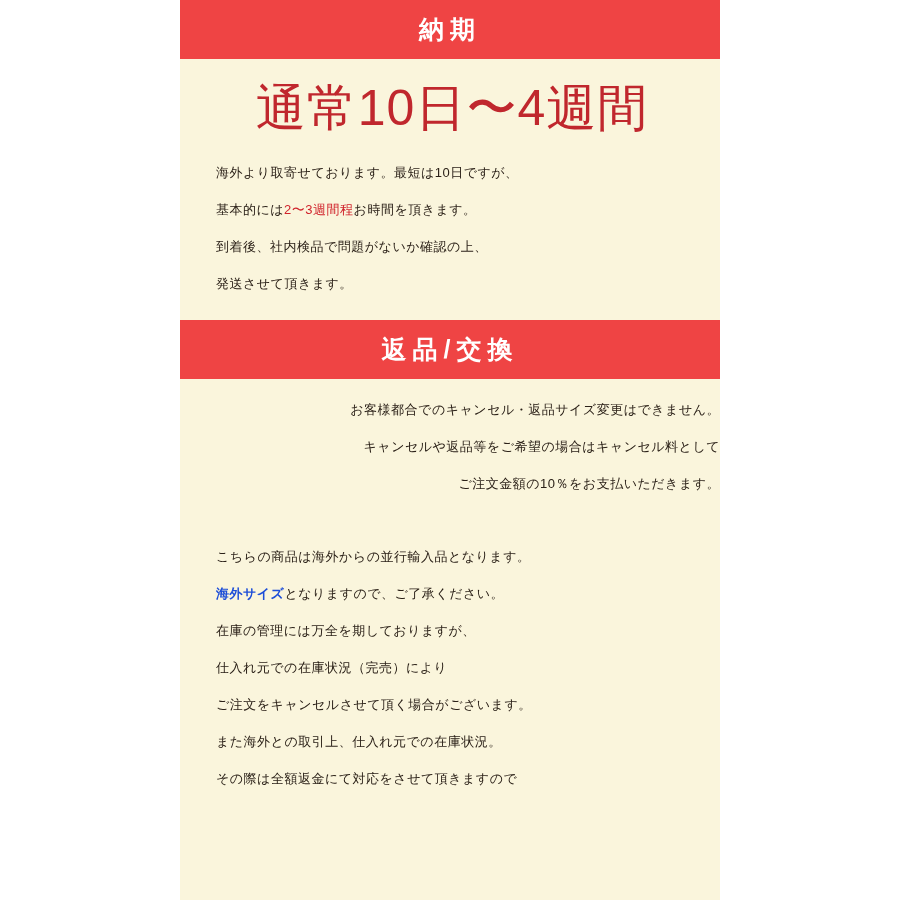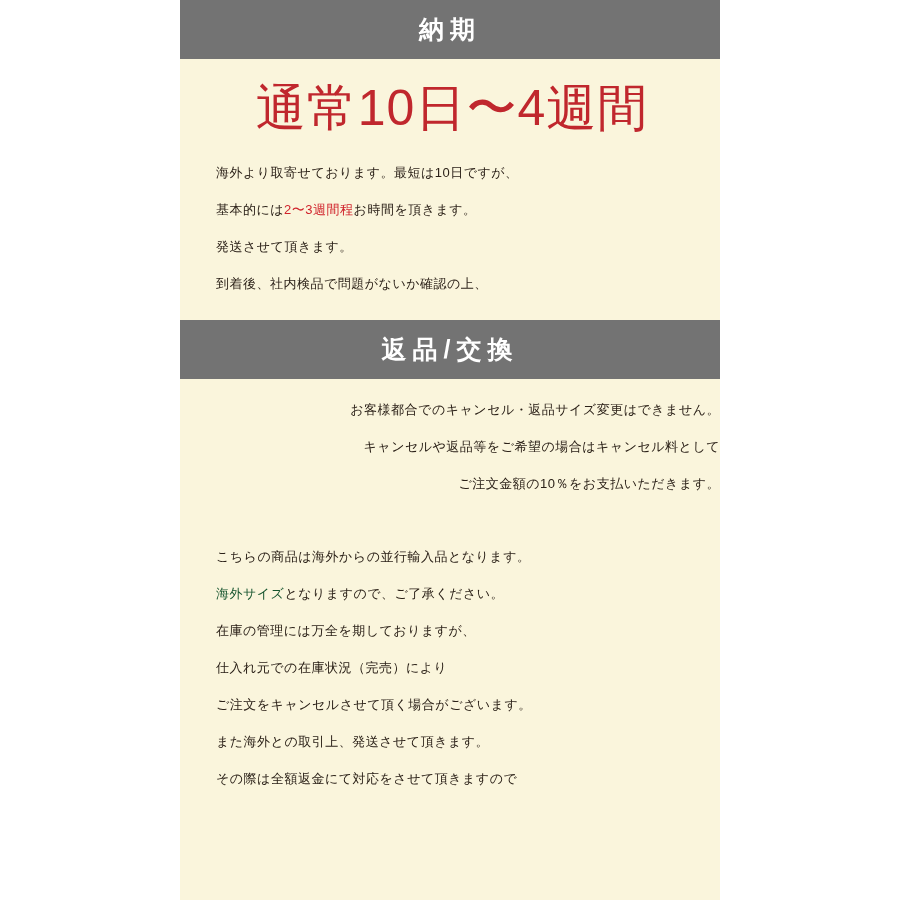--- a/index.html
+++ b/index.html
@@ -21,21 +21,21 @@
   }
   .content {
     position: absolute;
     left: 180px;
     top: 0;
     width: 540px;
     height: 900px;
     background: #faf5dc;
   }
   .band {
-    background: #737373;
+    background: #ef4444;
     color: #ffffff;
     text-align: center;
     font-size: 25px;
     font-weight: bold;
     letter-spacing: 6px;
     height: 59px;
     line-height: 59px;
     width: 100%;
     box-sizing: border-box;
   }
@@ -57,22 +57,22 @@
     font-size: 13px;
     color: #2b2118;
     line-height: 37px;
     letter-spacing: 0.5px;
     white-space: nowrap;
   }
   .red-inline {
     color: #d0232b;
   }
   .red-strong {
-    color: #14532d;
-    font-weight: normal;
+    color: #1d4ed8;
+    font-weight: bold;
   }
   .sec-delivery-body {
     padding-top: 6px;
     padding-bottom: 18px;
   }
   .sec-return-body {
     padding-top: 12px;
     padding-bottom: 22px;
     text-align: right;
   }
@@ -85,36 +85,36 @@
 <body>
 
 <div class="page">
   <div class="content">
 
     <div class="band">納期</div>
     <div class="hero">通常10日〜4週間</div>
     <div class="body-block sec-delivery-body">
       <p><span>海外より取寄せております。最短は10日ですが、</span></p>
       <p><span>基本的には</span><span class="red-inline">2〜3週間程</span><span>お時間を頂きます。</span></p>
+      <p><span>到着後、社内検品で問題がないか確認の上、</span></p>
       <p><span>発送させて頂きます。</span></p>
-      <p><span>到着後、社内検品で問題がないか確認の上、</span></p>
     </div>
 
     <div class="band">返品/交換</div>
     <div class="body-block sec-return-body">
       <p><span>お客様都合でのキャンセル・返品サイズ変更はできません。</span></p>
       <p><span>キャンセルや返品等をご希望の場合はキャンセル料として</span></p>
       <p><span>ご注文金額の10％をお支払いただきます。</span></p>
     </div>
 
     <div class="body-block sec-notes-body">
       <p><span>こちらの商品は海外からの並行輸入品となります。</span></p>
       <p><span class="red-strong">海外サイズ</span><span>となりますので、ご了承ください。</span></p>
       <p><span>在庫の管理には万全を期しておりますが、</span></p>
       <p><span>仕入れ元での在庫状況（完売）により</span></p>
       <p><span>ご注文をキャンセルさせて頂く場合がございます。</span></p>
-      <p><span>また海外との取引上、発送させて頂きます。</span></p>
+      <p><span>また海外との取引上、仕入れ元での在庫状況。</span></p>
       <p><span>その際は全額返金にて対応をさせて頂きますので</span></p>
       <p></p>
     </div>
 
   </div>
 </div>
 
 </body></html>

